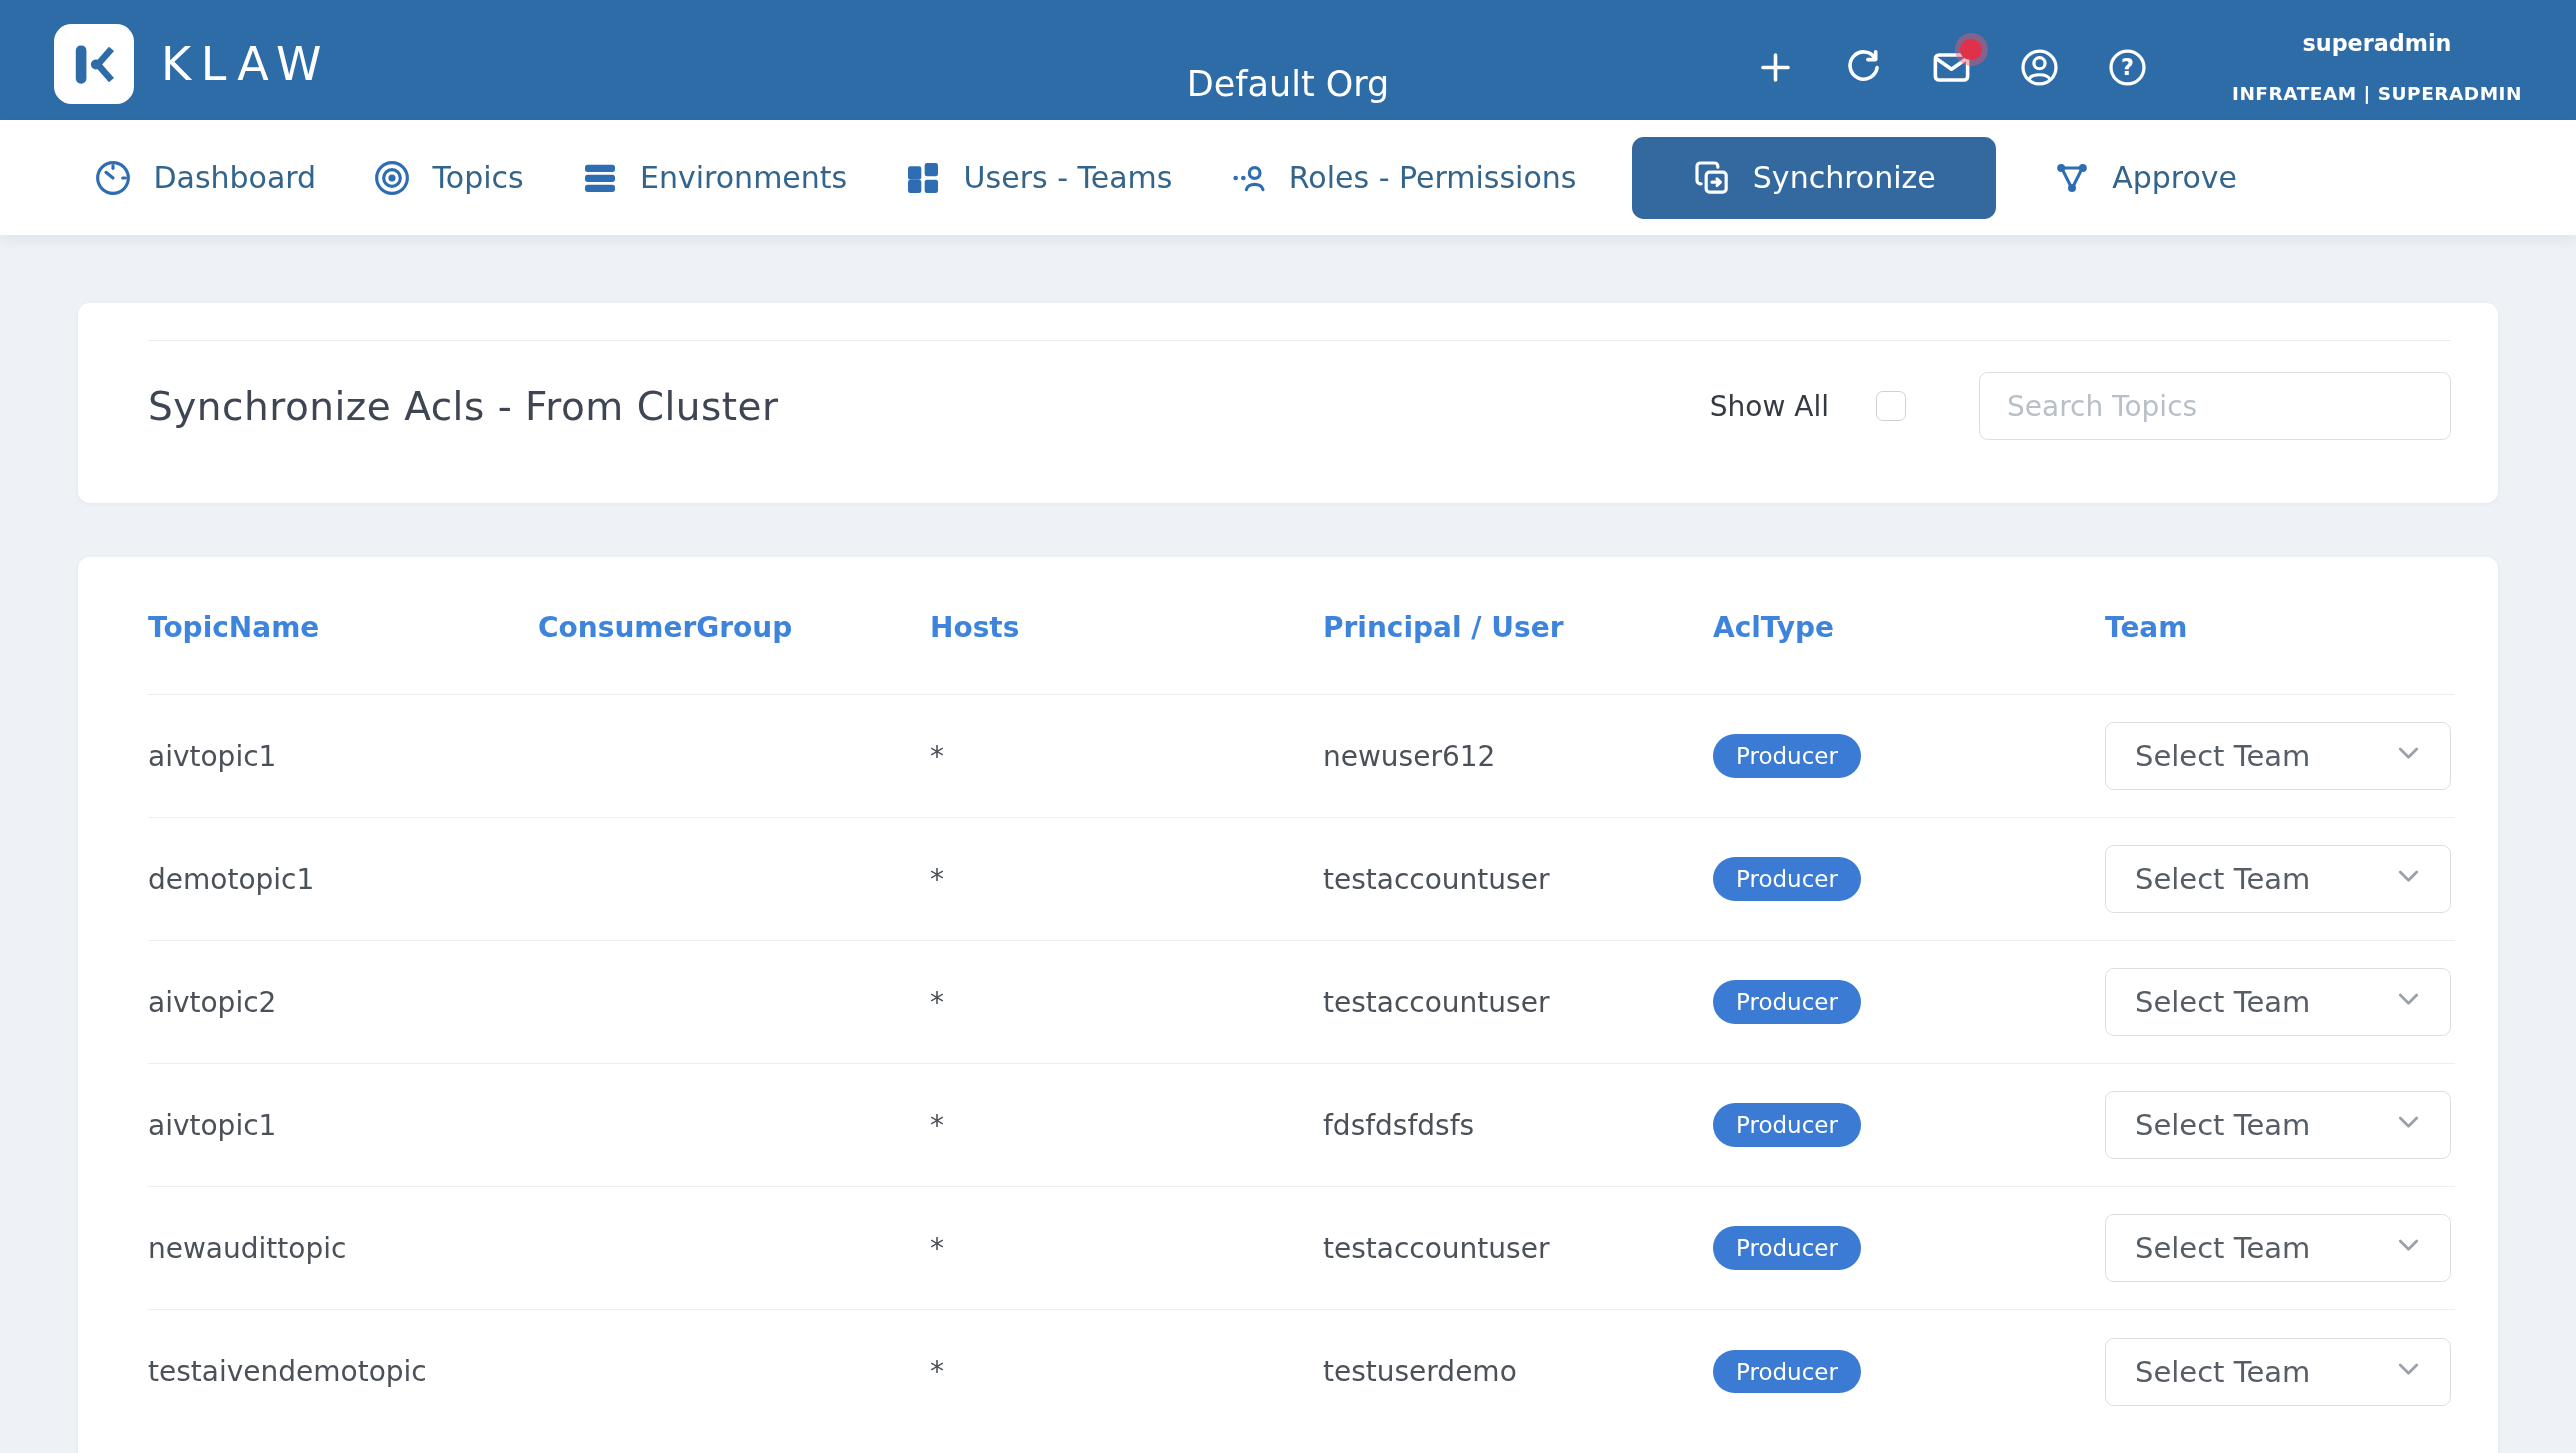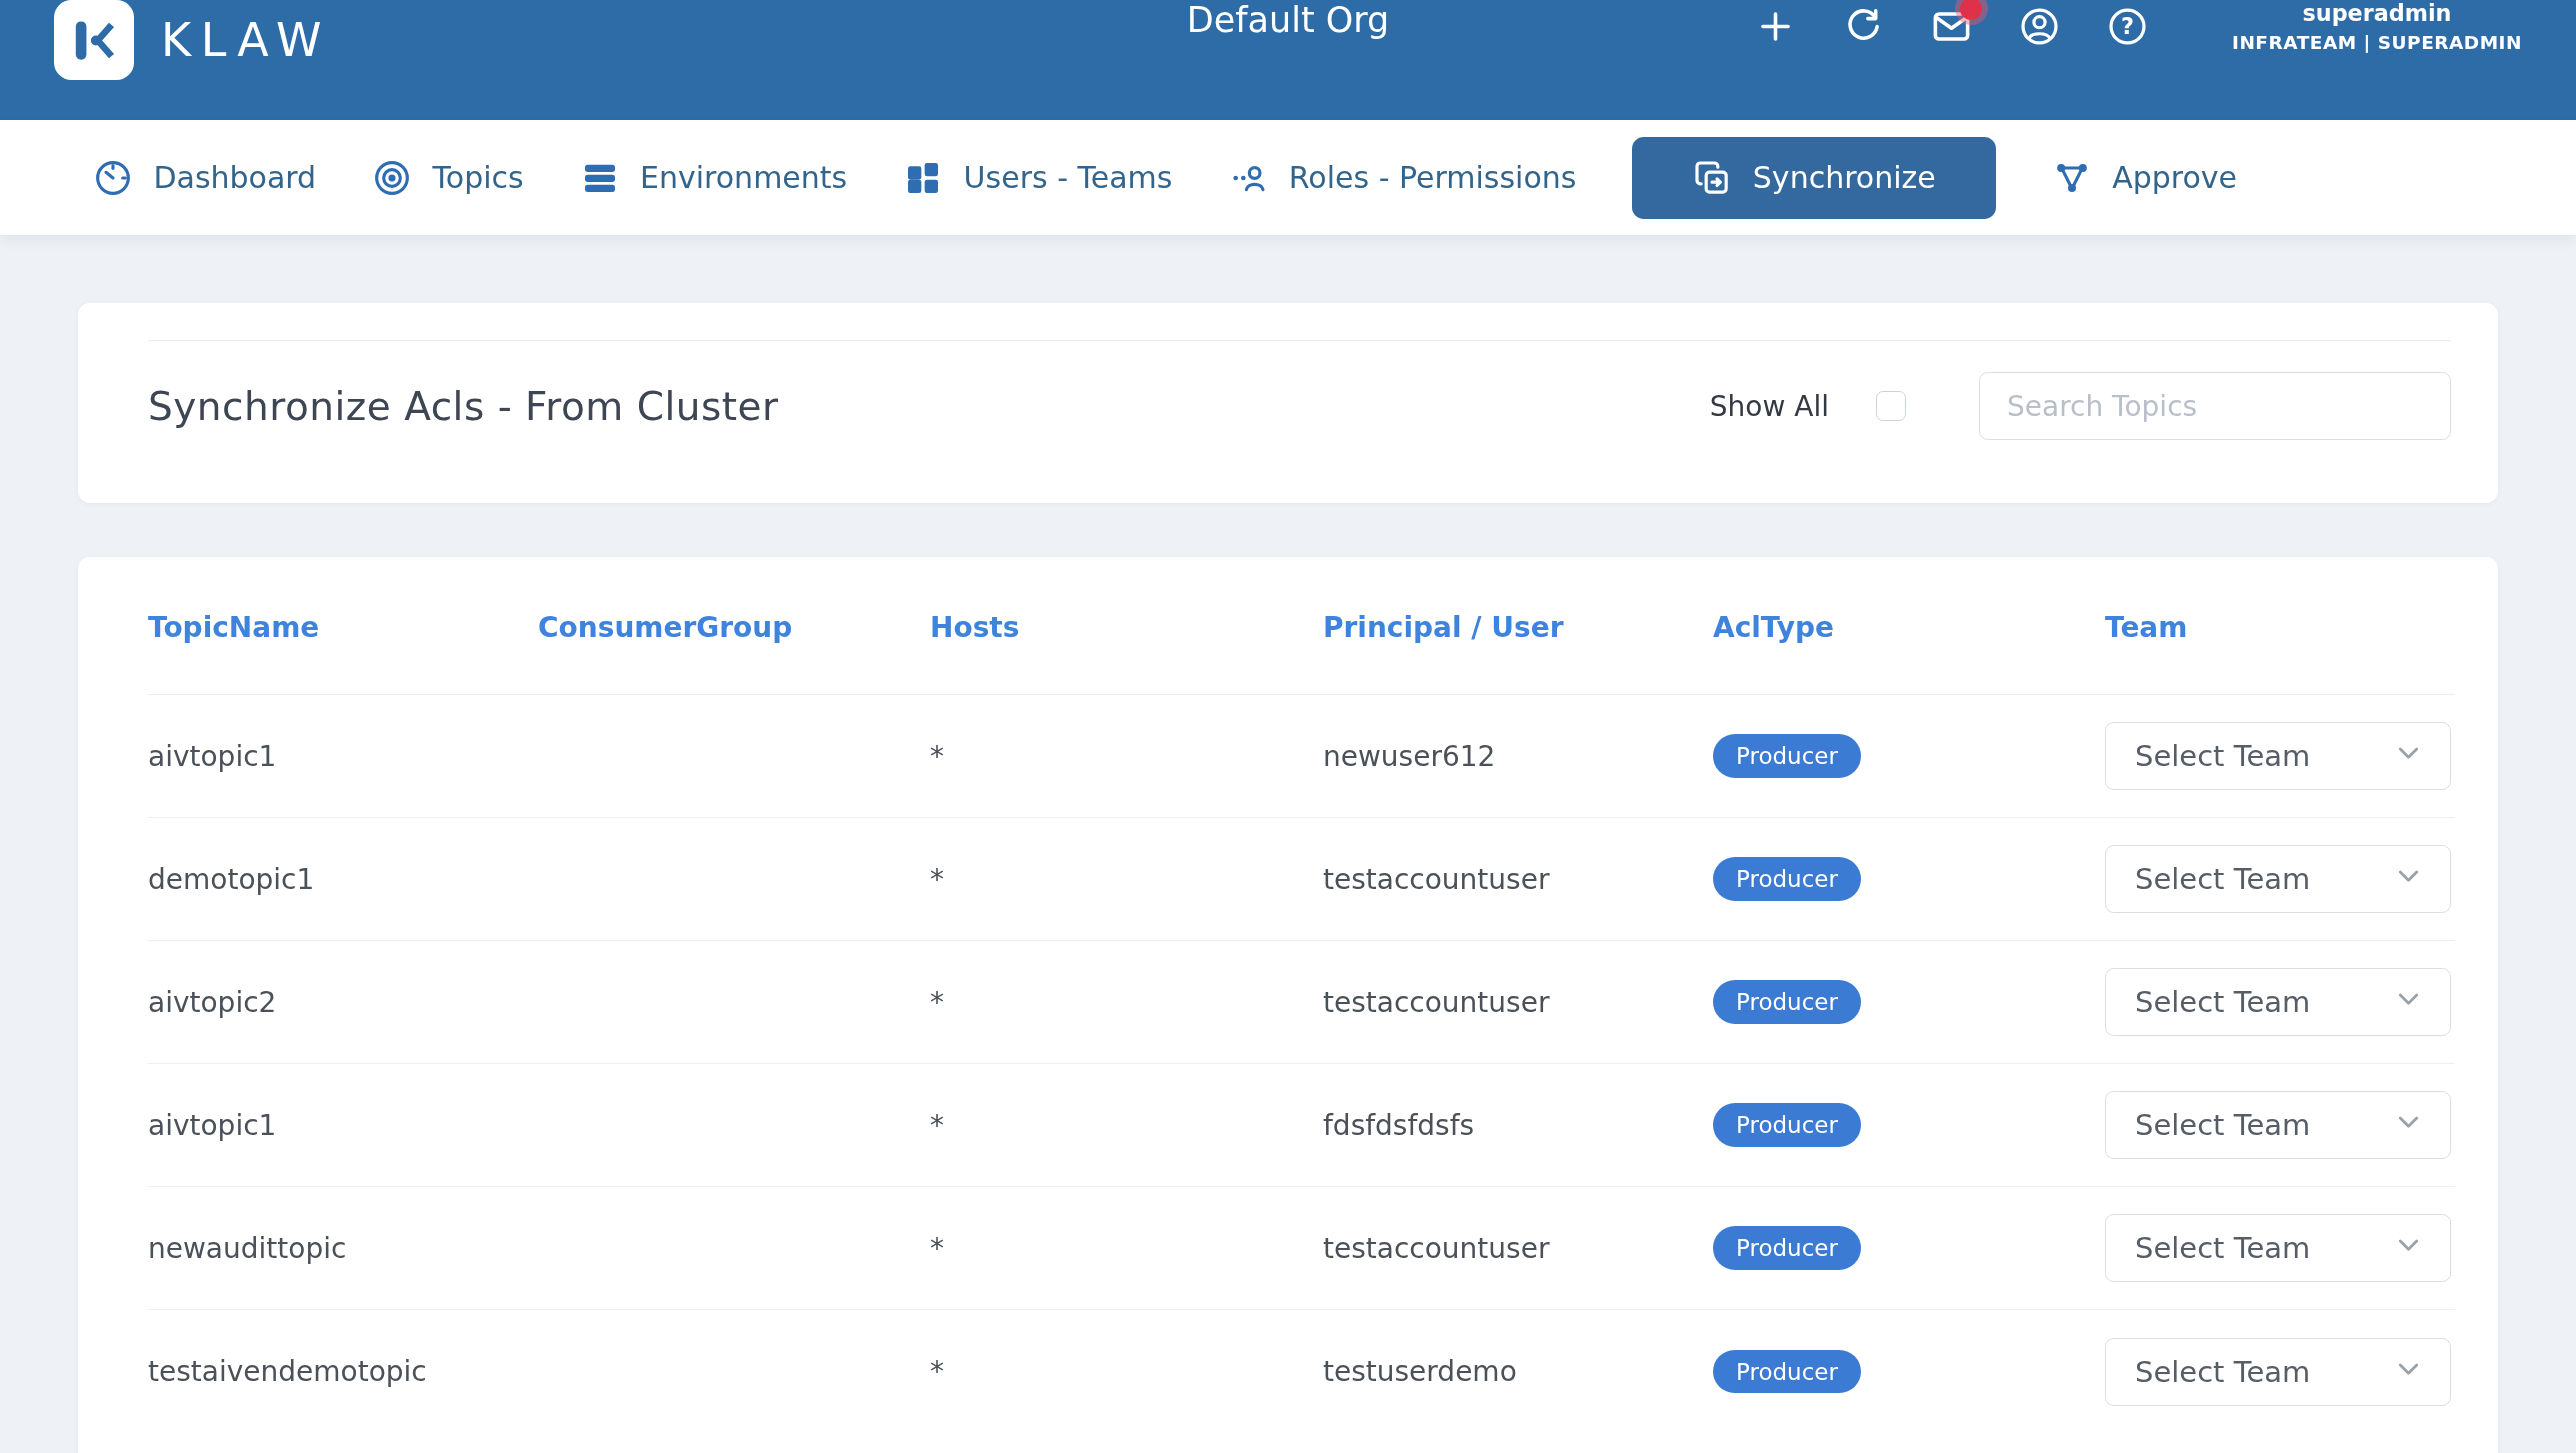--- a/index.html
+++ b/index.html
@@ -5,42 +5,42 @@
   * { box-sizing: border-box; margin: 0; padding: 0; }
   html,body { width: 2576px; height: 1453px; overflow: hidden; }
   body {
     font-family: "DejaVu Sans", "Liberation Sans", sans-serif;
     background: #eef2f6;
     color: #4b5158;
   }
   
   .topbar {
     height: 120px; background: #2e6ca8; color: #fff;
-    display: flex; align-items: flex-start; padding: 0 54px; position: relative;
+    display: flex; align-items: flex-end; padding: 16px 54px; position: relative;
   }
   .brand { display: flex; align-items: center; gap: 27px; }
   .logo {
     width: 80px; height: 80px; background: #fff; border-radius: 17.5px;
     display: flex; align-items: center; justify-content: center; cursor: pointer;
   }
   .brand-name { font-size: 46px; letter-spacing: 9.7px; font-weight: 400; }
   .org-title {
     position: absolute; left: 50%; transform: translateX(-50%);
     font-size: 35px; font-weight: 400;
   }
   .topbar-right { margin-left: auto; display: flex; align-items: center; gap: 43px; }
   .tb-icon { width: 45px; height: 45px; display: flex; align-items: center; justify-content: center; cursor: pointer; position: relative; }
   .tb-icon svg { width: 43px; height: 43px; }
   .notif-dot {
     position: absolute; top: -11.7px; right: -13.6px; width: 33px; height: 33px;
     border-radius: 50%; background: rgba(236,88,108,.45);
     display: flex; align-items: center; justify-content: center;
   }
   .notif-dot::after { content:""; width: 21.4px; height: 21.4px; border-radius: 50%; background: #e0314b; }
-  .user-block { margin-left: 39px; display: flex; flex-direction: column; align-items: center; gap: 6px; }
+  .user-block { margin-left: 39px; display: flex; flex-direction: column; align-items: center; gap: 27px; }
   .user-name { font-size: 22.3px; font-weight: 700; }
   .user-role { font-size: 18.5px; font-weight: 600; letter-spacing: 0.5px; }
   
   .navbar {
     height: 115px; background: #fff; display: flex; align-items: center;
     gap: 56px; padding-left: 93px; box-shadow: 0 5.8px 11.7px rgba(20,40,60,.06);
     position: relative; z-index: 2;
   }
   .nav-item {
     display: flex; align-items: center; gap: 20.4px;

